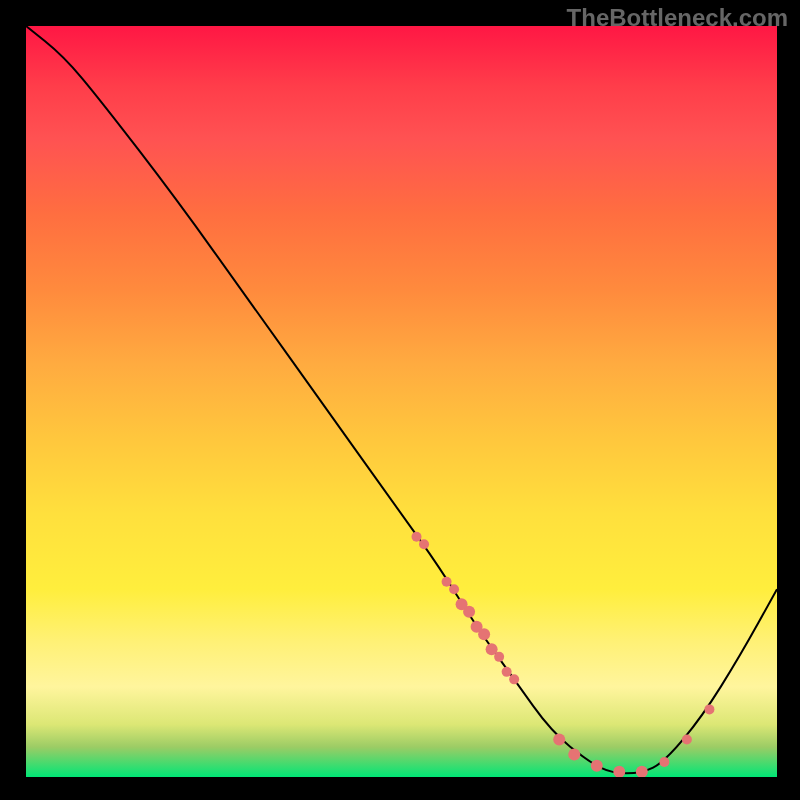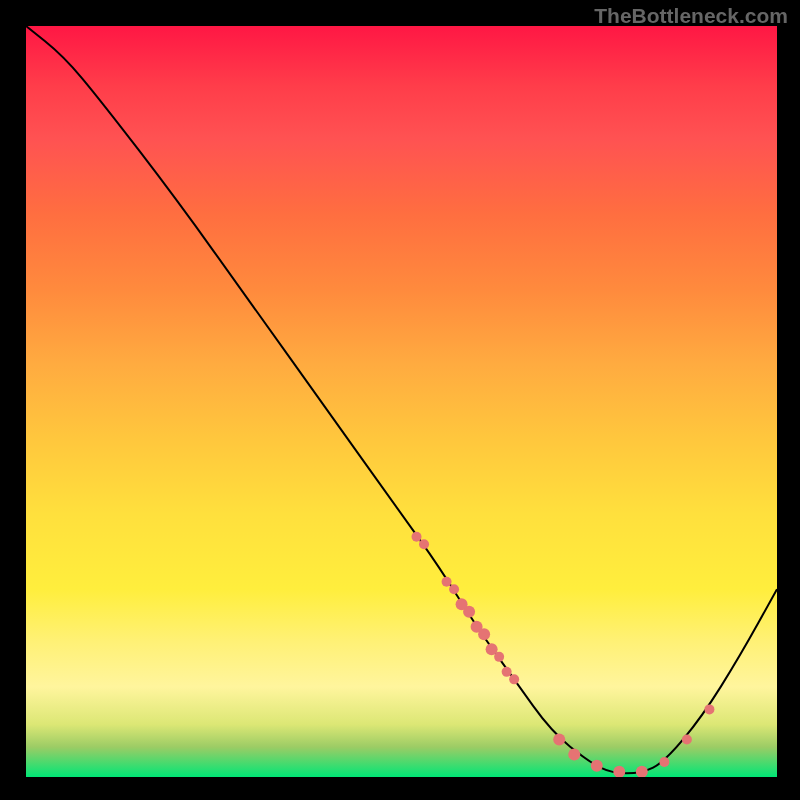--- a/index.html
+++ b/index.html
@@ -8,21 +8,21 @@
     height: 800px;
     background: #000;
     position: relative;
     font-family: Arial, sans-serif;
   }
   .watermark {
     position: absolute;
     top: 4px;
     right: 12px;
     color: #666;
-    font-size: 21px;
+    font-size: 24px;
     font-weight: bold;
     z-index: 10;
   }
   .plot-area {
     position: absolute;
     left: 26px;
     top: 26px;
     width: 751px;
     height: 751px;
     overflow: hidden;

